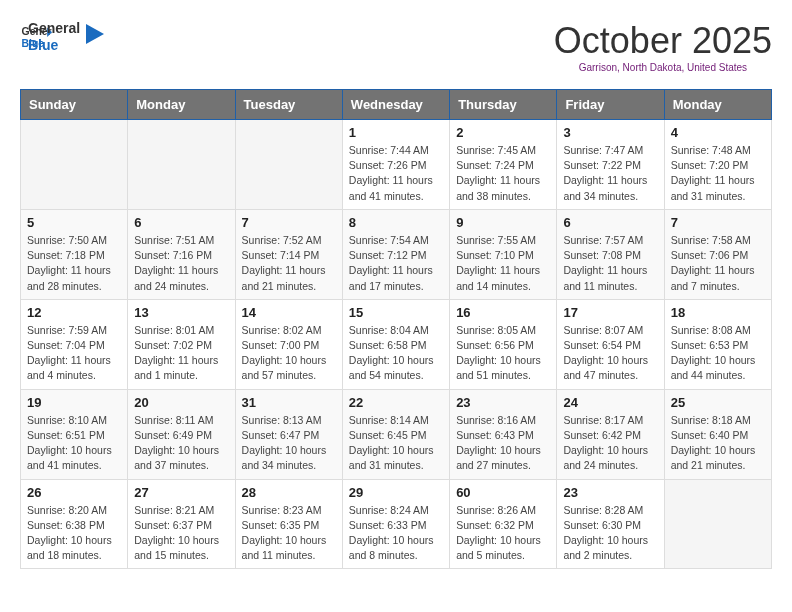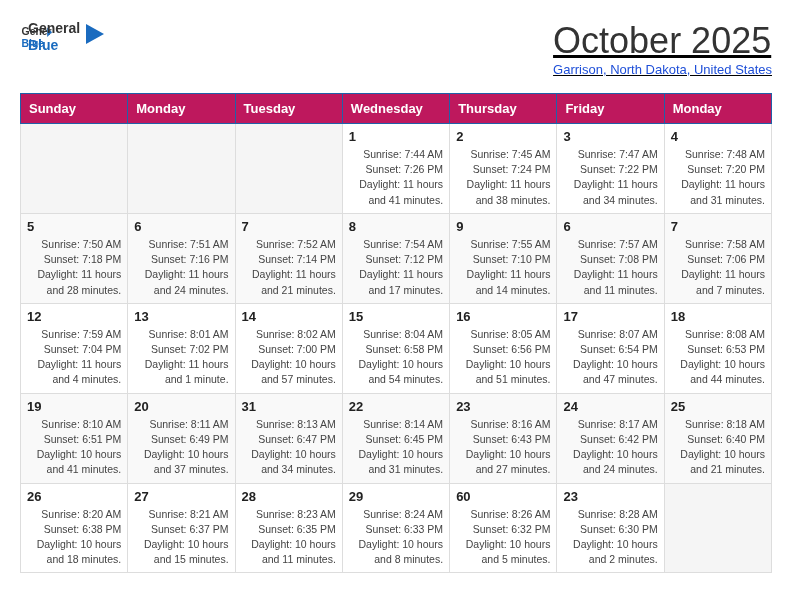--- a/index.html
+++ b/index.html
@@ -21,39 +21,38 @@
       align-items: center;
       gap: 4px;
     }
     .logo-general { color: #333; }
     .logo-blue { color: #1a6bbf; }
     .logo-icon {
       width: 32px;
       height: 32px;
     }
     .title-block {
-      text-align: left;
-      text-decoration: underline;
+      text-align: center;
     }
     .month-title {
       font-size: 36px;
       font-weight: normal;
       color: #333;
     }
     .subtitle {
-      font-size: 13px;
-      color: #1d4ed8;
+      font-size: 10px;
+      color: #701a75;
     }
     .calendar {
       width: 100%;
       border-collapse: collapse;
       border: 1px solid #ccc;
     }
     .calendar th {
-      background-color: #be185d;
+      background-color: #737373;
       color: #fff;
       text-align: left;
       padding: 7px 8px;
       font-size: 13px;
       font-weight: bold;
       border: 1px solid #2060a8;
     }
     .calendar td {
       vertical-align: top;
       padding: 5px 6px;
@@ -70,21 +69,20 @@
     .day-number {
       font-size: 13px;
       font-weight: bold;
       margin-bottom: 3px;
       color: #222;
     }
     .day-info {
       line-height: 1.45;
       color: #444;
       font-size: 10.5px;
-      text-align: right;
     }
     .empty-cell {
       background: #f5f5f5 !important;
     }
   </style>
 </head>
 <body>
 
 <div class="header">
   <div class="logo">

